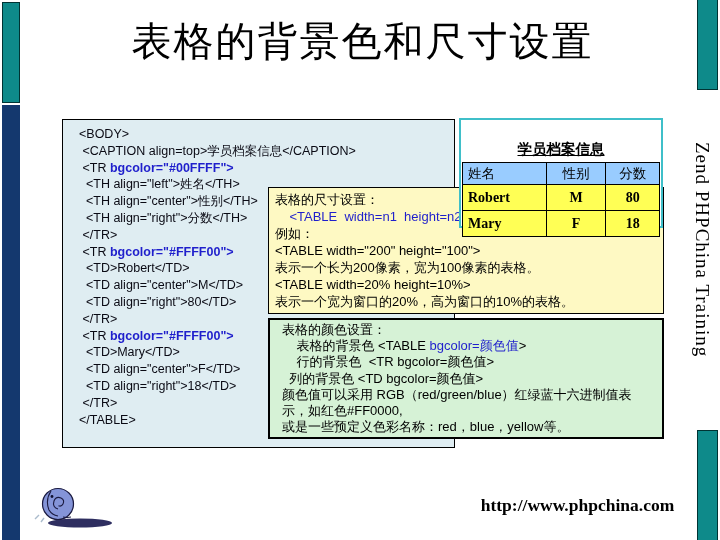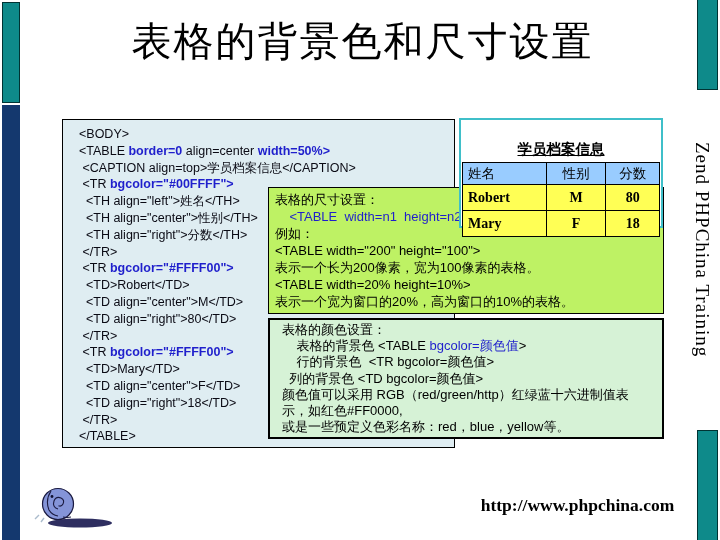--- a/index.html
+++ b/index.html
@@ -29,21 +29,21 @@
   .hl-blue { color:#1F1FCC; }
 
   .code-panel {
     left:62px; top:119px; width:393px; height:329px;
     background:#DFEDF2; border:1px solid #000;
     padding:6px 0 16px 16px; font-size:12.5px; line-height:16.8px;
     color:#0A0A14; z-index:1;
   }
   .size-panel {
     left:268px; top:187px; width:396px; height:127px;
-    background:#bef264; border:1px solid #000;
+    background:#fef9c3; border:1px solid #000;
     padding:3px 17px 0 6px; font-size:13px; line-height:17px;
     color:#000; z-index:2;
   }
   .color-panel {
     left:268px; top:318px; width:396px; height:121px;
     background:#D6F2D6; border:2px solid #000;
     padding:2px 0 0 12px; font-size:13px; line-height:16.2px;
     color:#000; z-index:2;
   }
   .preview-panel {
@@ -90,21 +90,20 @@
 
   <div class="bar bar-teal bar-left-teal"></div>
   <div class="bar bar-navy bar-left-navy"></div>
   <div class="bar bar-teal bar-right-top"></div>
   <div class="bar bar-teal bar-right-bottom"></div>
 
   <div class="title">表格的背景色和尺寸设置</div>
 
   <div class="panel code-panel">
       <div class="tline"><span>&lt;BODY&gt;</span></div>
-      <div class="tline"><span>&lt;TABLE </span><span class="hl-bold-blue">border=0</span><span> align=center </span><span class="hl-bold-blue">width=50%&gt;</span></div>
       <div class="tline"><span> &lt;CAPTION align=top&gt;学员档案信息&lt;/CAPTION&gt;</span></div>
       <div class="tline"><span> &lt;TR </span><span class="hl-bold-blue">bgcolor="#00FFFF"&gt;</span></div>
       <div class="tline"><span>  &lt;TH align="left"&gt;姓名&lt;/TH&gt;</span></div>
       <div class="tline"><span>  &lt;TH align="center"&gt;性别&lt;/TH&gt;</span></div>
       <div class="tline"><span>  &lt;TH align="right"&gt;分数&lt;/TH&gt;</span></div>
       <div class="tline"><span> &lt;/TR&gt;</span></div>
       <div class="tline"><span> &lt;TR </span><span class="hl-bold-blue">bgcolor="#FFFF00"&gt;</span></div>
       <div class="tline"><span>  &lt;TD&gt;Robert&lt;/TD&gt;</span></div>
       <div class="tline"><span>  &lt;TD align="center"&gt;M&lt;/TD&gt;</span></div>
       <div class="tline"><span>  &lt;TD align="right"&gt;80&lt;/TD&gt;</span></div>
@@ -125,21 +124,21 @@
       <div class="tline"><span>表示一个长为200像素，宽为100像素的表格。</span></div>
       <div class="tline"><span>&lt;TABLE width=20% height=10%&gt;</span></div>
       <div class="tline"><span>表示一个宽为窗口的20%，高为窗口的10%的表格。</span></div>
     </div>
 
   <div class="panel color-panel">
       <div class="tline"><span>表格的颜色设置：</span></div>
       <div class="tline"><span>    表格的背景色 &lt;TABLE </span><span class="hl-blue">bgcolor=颜色值</span><span>&gt;</span></div>
       <div class="tline"><span>    行的背景色  &lt;TR bgcolor=颜色值&gt;</span></div>
       <div class="tline"><span>  列的背景色 &lt;TD bgcolor=颜色值&gt;</span></div>
-      <div class="tline"><span>颜色值可以采用 RGB（red/green/http）红绿蓝十六进制值表</span></div>
+      <div class="tline"><span>颜色值可以采用 RGB（red/green/blue）红绿蓝十六进制值表</span></div>
       <div class="tline"><span>示，如红色#FF0000,</span></div>
       <div class="tline"><span>或是一些预定义色彩名称：red，blue，yellow等。</span></div>
     </div>
 
   <div class="panel preview-panel">
     <div class="preview-caption">学员档案信息</div>
     <table class="preview-table">
       <tbody>
         <tr>
           <th class="col-name">姓名</th>

